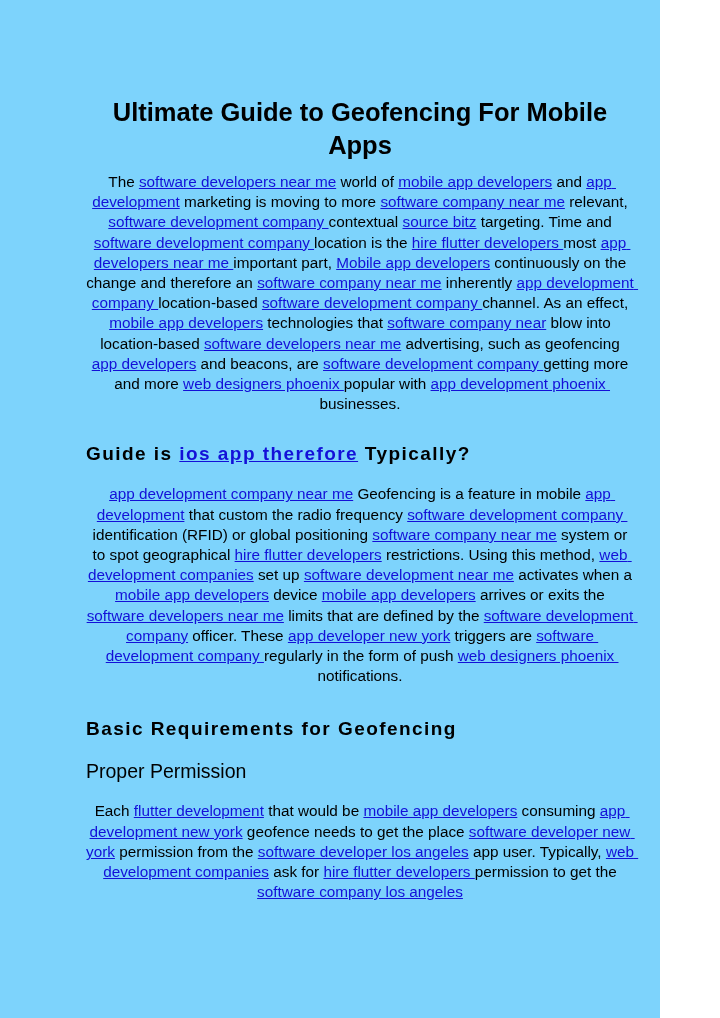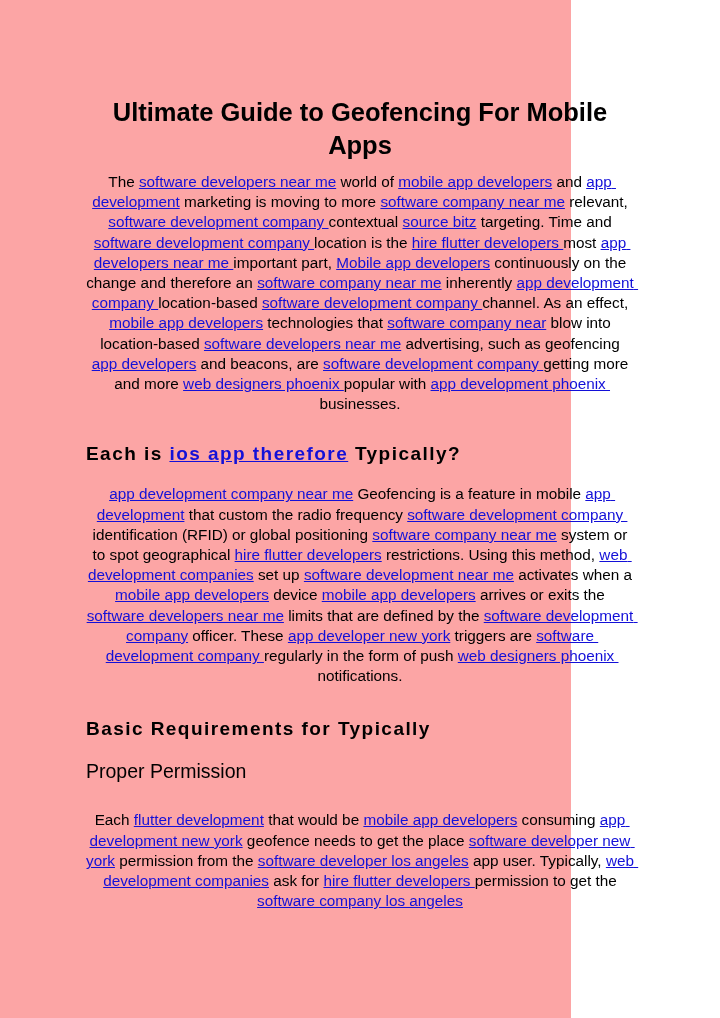--- a/index.html
+++ b/index.html
@@ -10,23 +10,23 @@
   }
   body {
     width: 720px;
     height: 1018px;
     font-family: "Liberation Sans", sans-serif;
     color: #000000;
     -webkit-font-smoothing: antialiased;
   }
   .page {
     position: relative;
-    width: 571px;
+    width: 660px;
     height: 1018px;
-    background: #fca5a5;
+    background: #7dd3fc;
     box-sizing: border-box;
   }
   .content {
     position: absolute;
     left: 86px;
     top: 96px;
     width: 548px;
   }
   .doc-title {
     font-size: 25.5px;
@@ -59,21 +59,21 @@
     letter-spacing: 1.45px;
     line-height: 25px;
     margin: 30px 0 18px 0;
     color: #000000;
   }
   h3.sub-head {
     font-size: 19.5px;
     font-weight: normal;
     letter-spacing: 0px;
     line-height: 25px;
-    margin: 18px 0 26px 0;
+    margin: 18px 0 17px 0;
     color: #000000;
   }
   a.xlink,
   span.xlink {
     color: #1310d8;
     text-decoration: underline;
     text-underline-offset: 1px;
   }
   h2.sec-head span.xlink,
   h2.sec-head a.xlink {
@@ -85,21 +85,21 @@
 </head>
 <body>
 
 <div class="page">
   <div class="content">
 
     <h1 class="doc-title">Ultimate Guide to Geofencing For Mobile Apps</h1>
 
     <div id="blocks-container">
         <p class="body-text"><span class="tok">The </span><a class="xlink tok" href="#">software developers near me</a><span class="tok"> world of </span><a class="xlink tok" href="#">mobile app developers</a><span class="tok"> and </span><a class="xlink tok" href="#">app development</a><span class="tok"> marketing is moving to more </span><a class="xlink tok" href="#">software company near me</a><span class="tok"> relevant, </span><a class="xlink tok" href="#">software development company </a><span class="tok">contextual </span><a class="xlink tok" href="#">source bitz</a><span class="tok"> targeting. Time and </span><a class="xlink tok" href="#">software development company </a><span class="tok">location is the </span><a class="xlink tok" href="#">hire flutter developers </a><span class="tok">most </span><a class="xlink tok" href="#">app developers near me </a><span class="tok">important part, </span><a class="xlink tok" href="#">Mobile app developers</a><span class="tok"> continuously on the change and therefore an </span><a class="xlink tok" href="#">software company near me</a><span class="tok"> inherently </span><a class="xlink tok" href="#">app development company </a><span class="tok">location-based </span><a class="xlink tok" href="#">software development company </a><span class="tok">channel. As an effect, </span><a class="xlink tok" href="#">mobile app developers</a><span class="tok"> technologies that </span><a class="xlink tok" href="#">software company near</a><span class="tok"> blow into location-based </span><a class="xlink tok" href="#">software developers near me</a><span class="tok"> advertising, such as geofencing </span><a class="xlink tok" href="#">app developers</a><span class="tok"> and beacons, are </span><a class="xlink tok" href="#">software development company </a><span class="tok">getting more and more </span><a class="xlink tok" href="#">web designers phoenix </a><span class="tok">popular with </span><a class="xlink tok" href="#">app development phoenix </a><span class="tok">businesses.</span></p>
-        <h2 class="sec-head"><span class="tok">Each is </span><a class="xlink tok" href="#">ios app therefore</a><span class="tok"> Typically?</span></h2>
+        <h2 class="sec-head"><span class="tok">Guide is </span><a class="xlink tok" href="#">ios app therefore</a><span class="tok"> Typically?</span></h2>
         <p class="body-text"><a class="xlink tok" href="#">app development company near me</a><span class="tok"> Geofencing is a feature in mobile </span><a class="xlink tok" href="#">app development</a><span class="tok"> that custom the radio frequency </span><a class="xlink tok" href="#">software development company </a><span class="tok">identification (RFID) or global positioning </span><a class="xlink tok" href="#">software company near me</a><span class="tok"> system or to spot geographical </span><a class="xlink tok" href="#">hire flutter developers</a><span class="tok"> restrictions. Using this method, </span><a class="xlink tok" href="#">web development companies</a><span class="tok"> set up </span><a class="xlink tok" href="#">software development near me</a><span class="tok"> activates when a </span><a class="xlink tok" href="#">mobile app developers</a><span class="tok"> device </span><a class="xlink tok" href="#">mobile app developers</a><span class="tok"> arrives or exits the </span><a class="xlink tok" href="#">software developers near me</a><span class="tok"> limits that are defined by the </span><a class="xlink tok" href="#">software development company</a><span class="tok"> officer. These </span><a class="xlink tok" href="#">app developer new york</a><span class="tok"> triggers are </span><a class="xlink tok" href="#">software development company </a><span class="tok">regularly in the form of push </span><a class="xlink tok" href="#">web designers phoenix </a><span class="tok">notifications.</span></p>
-        <h2 class="sec-head sec-head-2"><span class="tok">Basic Requirements for Typically</span></h2>
+        <h2 class="sec-head sec-head-2"><span class="tok">Basic Requirements for Geofencing</span></h2>
         <h3 class="sub-head"><span class="tok">Proper Permission</span></h3>
         <p class="body-text"><span class="tok">Each </span><a class="xlink tok" href="#">flutter development</a><span class="tok"> that would be </span><a class="xlink tok" href="#">mobile app developers</a><span class="tok"> consuming </span><a class="xlink tok" href="#">app development new york</a><span class="tok"> geofence needs to get the place </span><a class="xlink tok" href="#">software developer new york</a><span class="tok"> permission from the </span><a class="xlink tok" href="#">software developer los angeles</a><span class="tok"> app user. Typically, </span><a class="xlink tok" href="#">web development companies</a><span class="tok"> ask for </span><a class="xlink tok" href="#">hire flutter developers </a><span class="tok">permission to get the </span><a class="xlink tok" href="#">software company los angeles</a></p>
       </div>
 
   </div>
 </div>
 
 </body></html>

